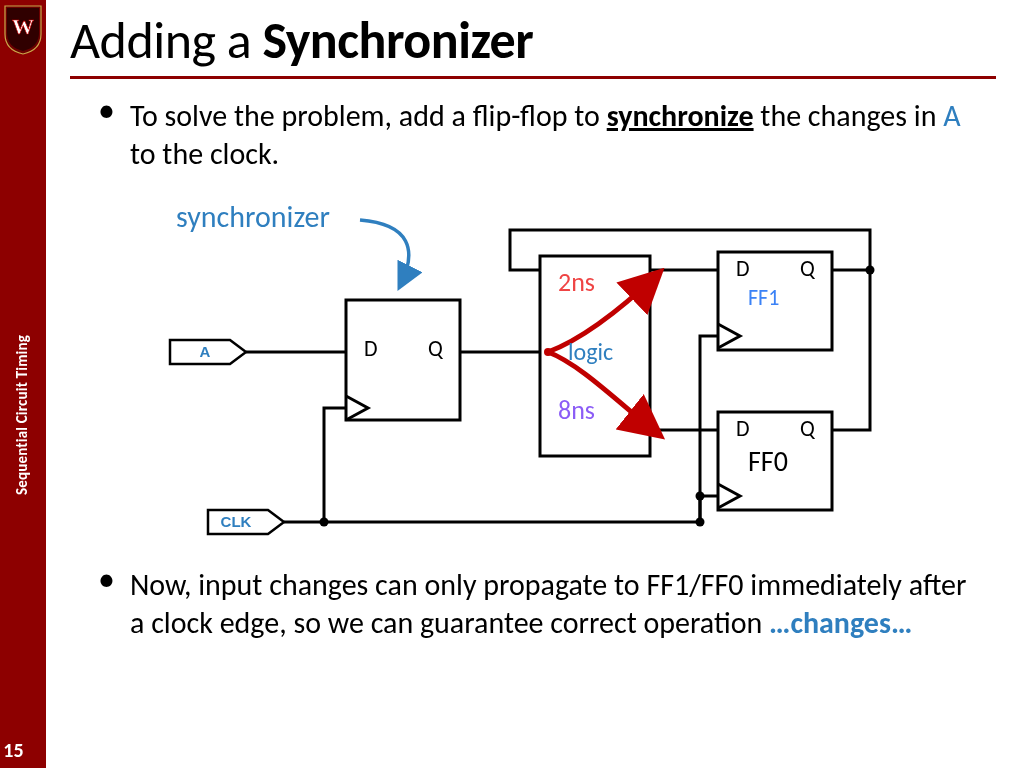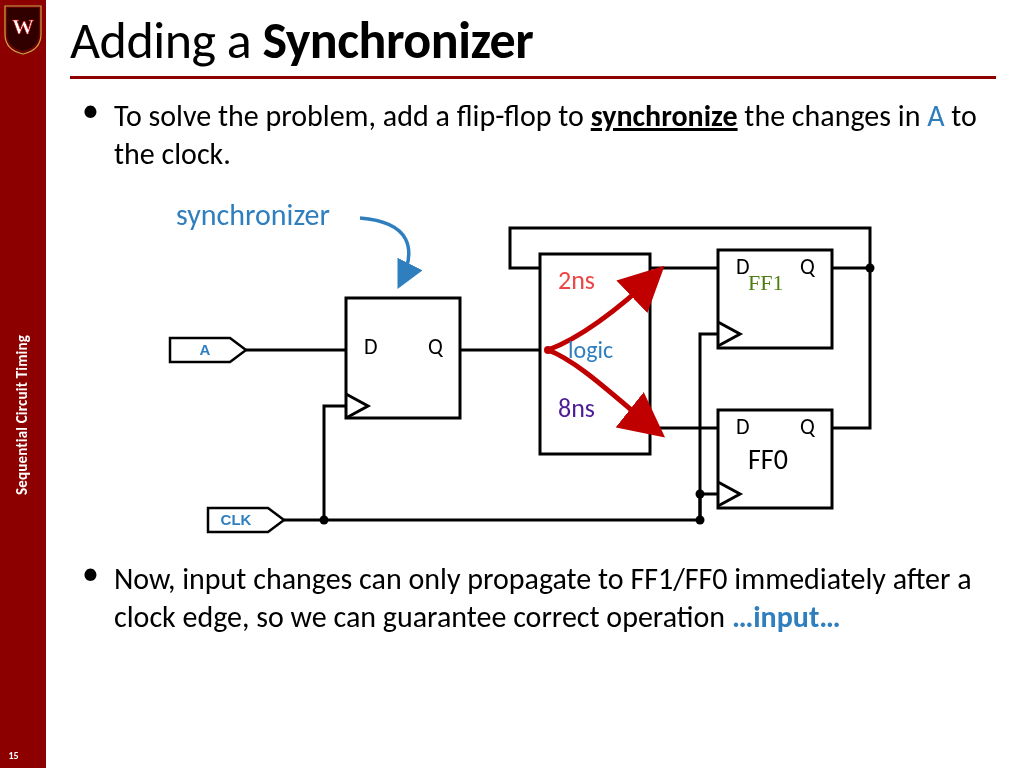--- a/index.html
+++ b/index.html
@@ -44,21 +44,21 @@
     letter-spacing: 0.2px;
   }
   .page-num {
     position: absolute;
     left: 0;
     bottom: 6px;
     width: 27px;
     text-align: center;
     color: #fff;
     font-weight: 700;
-    font-size: 10px;
+    font-size: 20px;
   }
   .content {
     position: absolute;
     left: 46px;
     top: 0;
     right: 0;
     bottom: 0;
     padding: 8px 28px 0 24px;
     border-radius: 19px;
   }
@@ -72,21 +72,21 @@
   h1 .strong {
     font-weight: 700;
   }
   .rule {
     height: 0;
     border-top: 3px solid #8d0000;
     margin: 0 0 18px 0;
   }
   ul.bullets {
     list-style: none;
-    margin: 0;
+    margin: 16px;
     padding: 0;
   }
   ul.bullets > li {
     position: relative;
     padding-left: 44px;
     font-size: 30px;
     line-height: 1.28;
     color: #000;
     margin-bottom: 14px;
   }
@@ -139,29 +139,28 @@
     left: 448px;
     top: 76px;
     font-size: 26px;
     color: #ef4444;
   }
   .t8ns {
     position: absolute;
     left: 448px;
     top: 204px;
     font-size: 26px;
-    color: #4c1d95;
+    color: #8b5cf6;
   }
   .ff1-lbl {
     position: absolute;
     left: 638px;
-    top: 82px;
+    top: 94px;
     font-size: 22px;
-    color: #4d7c0f;
-    font-family: Liberation Serif, serif;
+    color: #3b82f6;
   }
   .ff0-lbl {
     position: absolute;
     left: 638px;
     top: 254px;
     font-size: 28px;
     color: #000;
   }
   .dq-text {
     font-size: 22px;
@@ -276,18 +275,18 @@
       <div class="sync-label">synchronizer</div>
       <div class="logic-label">logic</div>
       <div class="t2ns">2ns</div>
       <div class="t8ns">8ns</div>
       <div class="ff1-lbl">FF1</div>
       <div class="ff0-lbl">FF0</div>
     </div>
 
     <ul class="bullets">
       <li>
-        <span>Now, input changes can only propagate to FF1/FF0 immediately after a clock edge, so we can guarantee correct operation   </span><span class="except">…input…</span>
+        <span>Now, input changes can only propagate to FF1/FF0 immediately after a clock edge, so we can guarantee correct operation   </span><span class="except">…changes…</span>
       </li>
     </ul>
   </div>
 
 </div>
 
 </body></html>

